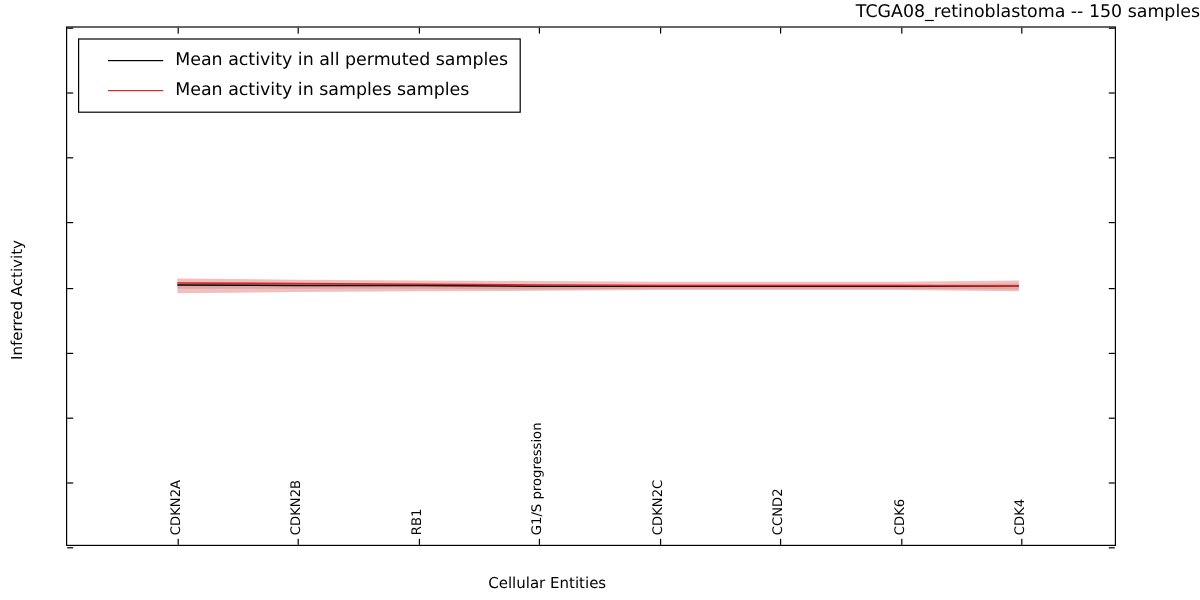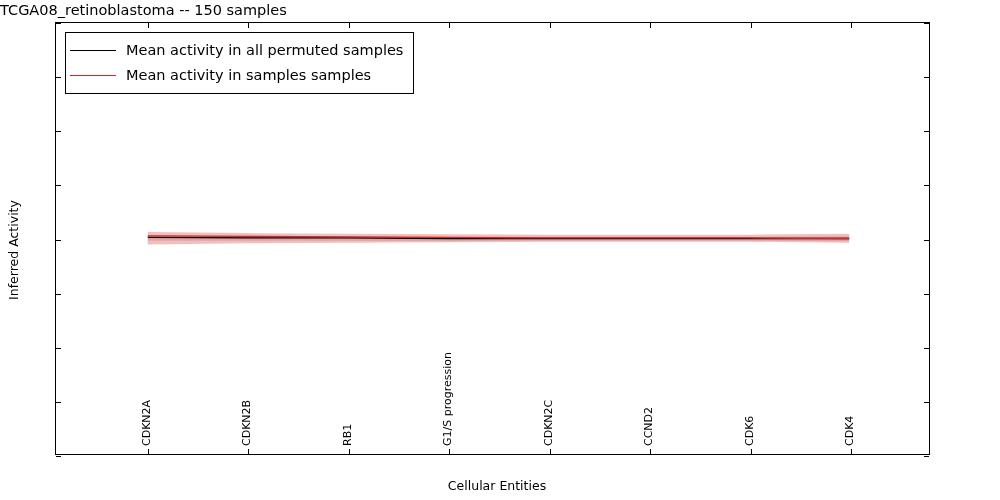--- a/index.html
+++ b/index.html
@@ -1,53 +1,53 @@
 <!DOCTYPE html>
 <html><head>
 <meta charset="utf-8">
 <style>
   html,body{margin:0;padding:0;background:#ffffff;}
   body{width:1000px;height:500px;font-family:"DejaVu Sans",sans-serif;overflow:hidden;}
   #fig{position:relative;width:1000px;height:500px;}
 
   #title{
-    position:absolute;left:0;top:2px;width:1000px;text-align:left;
+    position:absolute;left:0;top:2px;width:1000px;text-align:right;
     font-size:14.5px;color:#000;
   }
 
   
   #plot{
     position:absolute;left:55px;top:22px;width:875px;height:433px;
     border:1px solid #000;box-sizing:border-box;background:#fff;
   }
   .ytickmark{position:absolute;left:0;width:5px;height:1px;background:#000;}
   .ytickmark.r{left:auto;right:0;}
 
   #ylabel{
     position:absolute;left:-36px;top:50%;
     transform:translateY(-50%) rotate(-90deg);transform-origin:center center;
     font-size:12.5px;color:#000;white-space:nowrap;
   }
   #xlabel{
     position:absolute;left:0;top:478px;width:912px;text-align:center;
-    font-size:12.5px;color:#000;padding-left:41px;
+    font-size:12.5px;color:#000;
   }
 
   .xtickmark{position:absolute;bottom:0;width:1px;height:5px;background:#000;}
   .xtickmark.t{bottom:auto;top:0;}
 
   .xlab{
     position:absolute;font-size:11px;color:#000;white-space:nowrap;
     transform-origin:left bottom;transform:rotate(-90deg);
   }
 
   
   #legend{
     position:absolute;left:9px;top:9px;
-    border:1px solid #000;background:#fff;padding:5px 10px 5px 4px;
+    border:1px solid #000;background:#fff;padding:5px 10px 5px 24px;
     box-sizing:border-box;
   }
   .legrow{display:flex;align-items:center;height:25px;}
   .legline{width:46px;height:0;border-top:1.3px solid #000;margin-right:10px;}
   .legrow.red .legline{border-top-color:#d62728;}
   .legtext{font-size:14.5px;color:#000;line-height:1;}
 
   svg.overlay{position:absolute;left:0;top:0;width:100%;height:100%;overflow:visible;}
 </style>
 </head>

